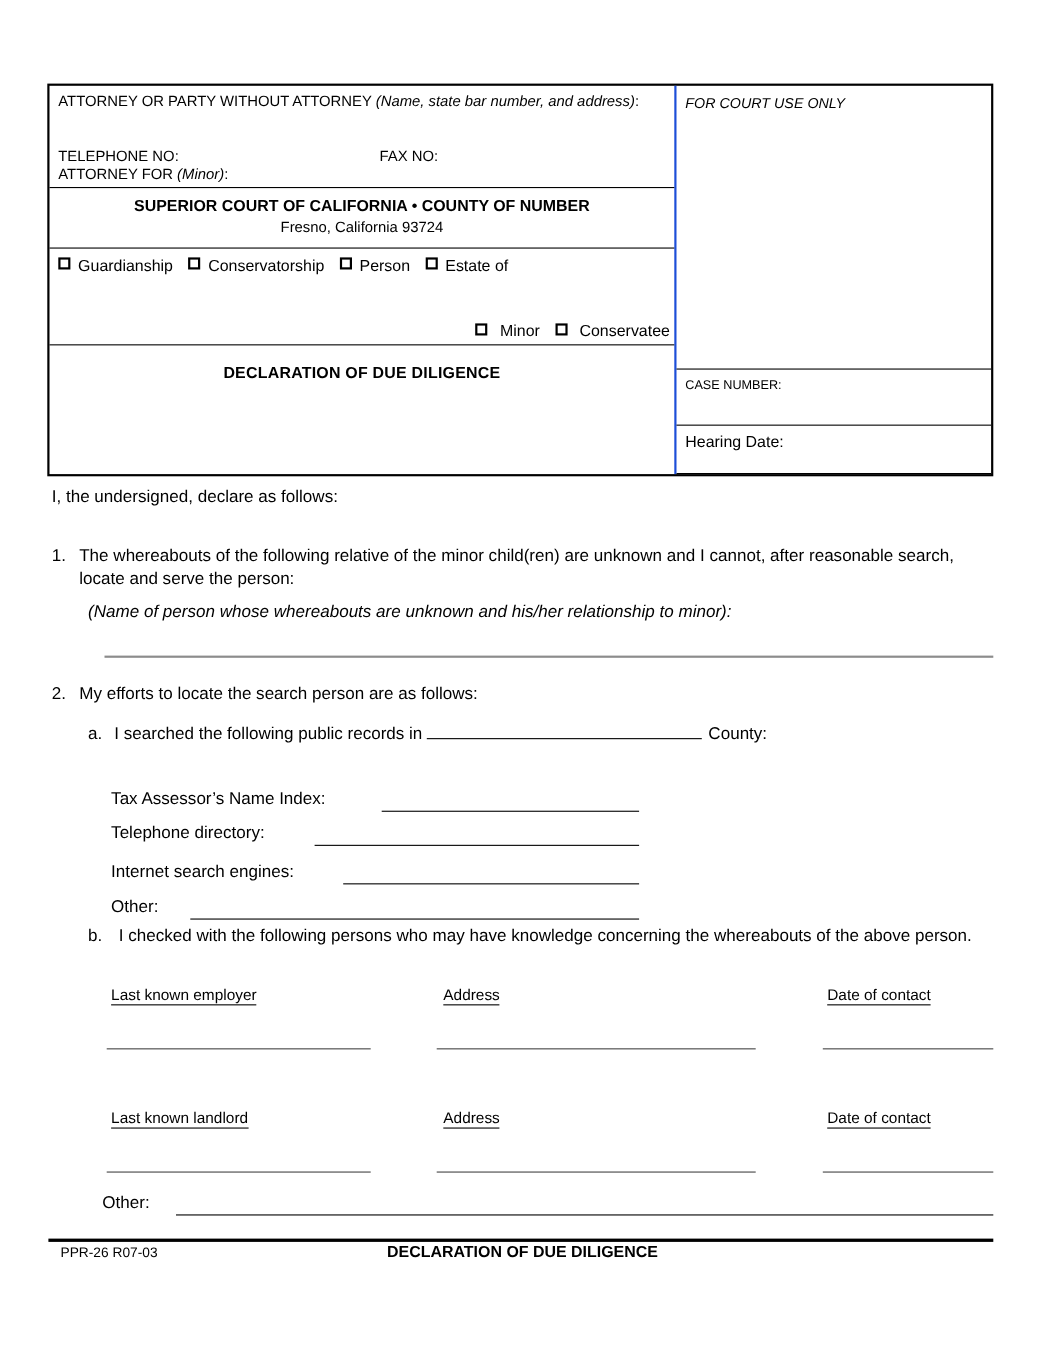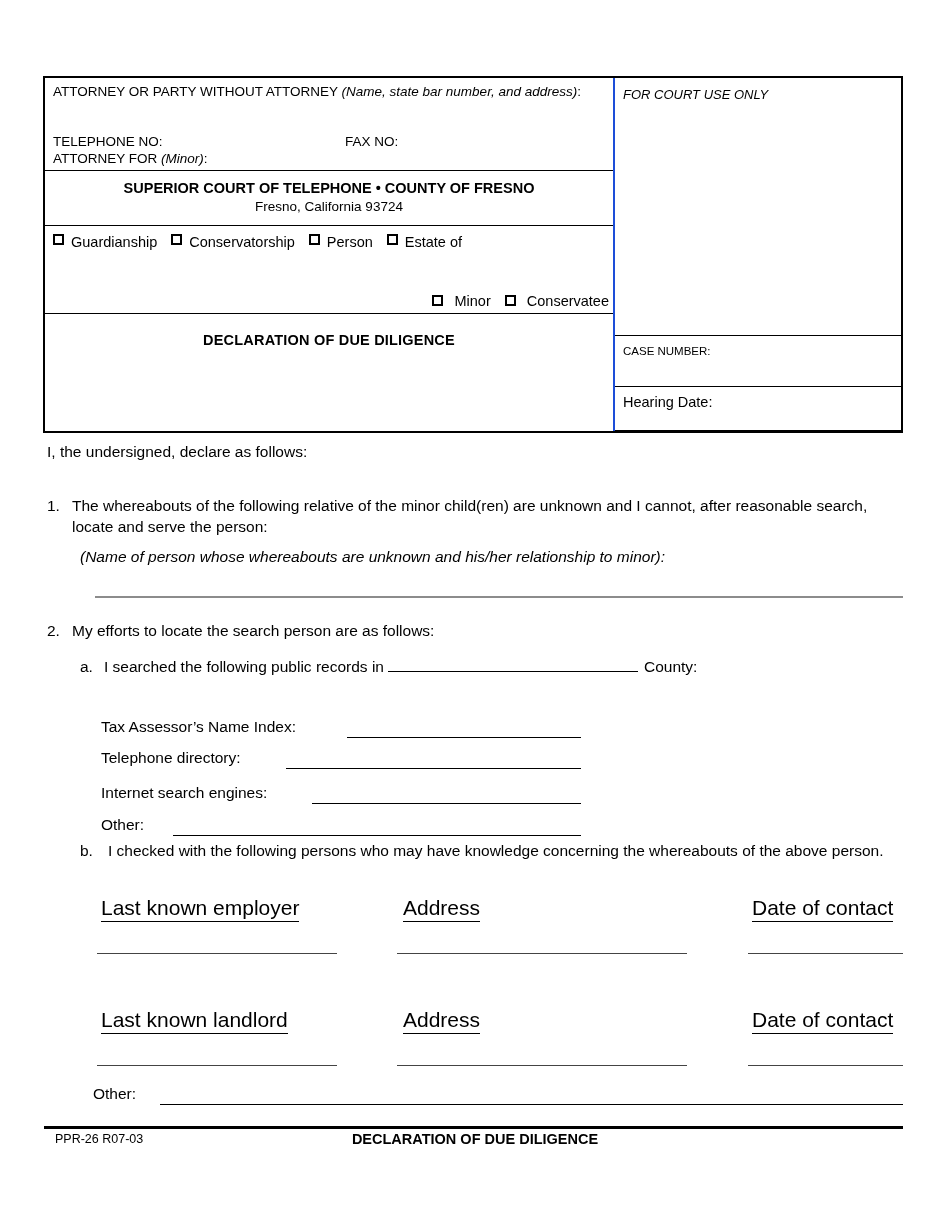--- a/index.html
+++ b/index.html
@@ -279,21 +279,21 @@
     top: 840px;
     width: 828px;
     font-size: 15.5px;
     line-height: 21px;
   }
   .sub-b .num { position: absolute; left: 0; top: 0; width: 22px; }
   .sub-b .txt { display: block; margin-left: 28px; }
 
   .colhdr {
     position: absolute;
-    font-size: 21px;
+    font-size: 14px;
     white-space: nowrap;
     border-bottom: 1.5px solid #000;
     padding-bottom: 1px;
   }
   .fill-line {
     position: absolute;
     height: 0;
     border-top: 1.5px solid #444;
   }
 
@@ -351,21 +351,21 @@
       <div class="atty-cell">
         <div class="atty-line1"><span>ATTORNEY OR PARTY WITHOUT ATTORNEY </span><span class="ital">(Name, state bar number, and address)</span><span>:</span></div>
         <div class="tel-row">
           <span>TELEPHONE NO:</span>
           <span class="fax">FAX NO:</span>
         </div>
         <div class="atty-for"><span>ATTORNEY FOR </span><span class="ital">(Minor)</span><span>:</span></div>
       </div>
 
       <div class="court-cell">
-        <div class="court-name">SUPERIOR COURT OF TELEPHONE • COUNTY OF FRESNO</div>
+        <div class="court-name">SUPERIOR COURT OF CALIFORNIA • COUNTY OF NUMBER</div>
         <div class="court-addr">Fresno, California 93724</div>
       </div>
 
       <div class="checks-cell">
         <div class="chk-row">
           <span class="citem">
             <span class="cbox"></span>
             <span>Guardianship</span>
           </span>
           <span class="citem">

